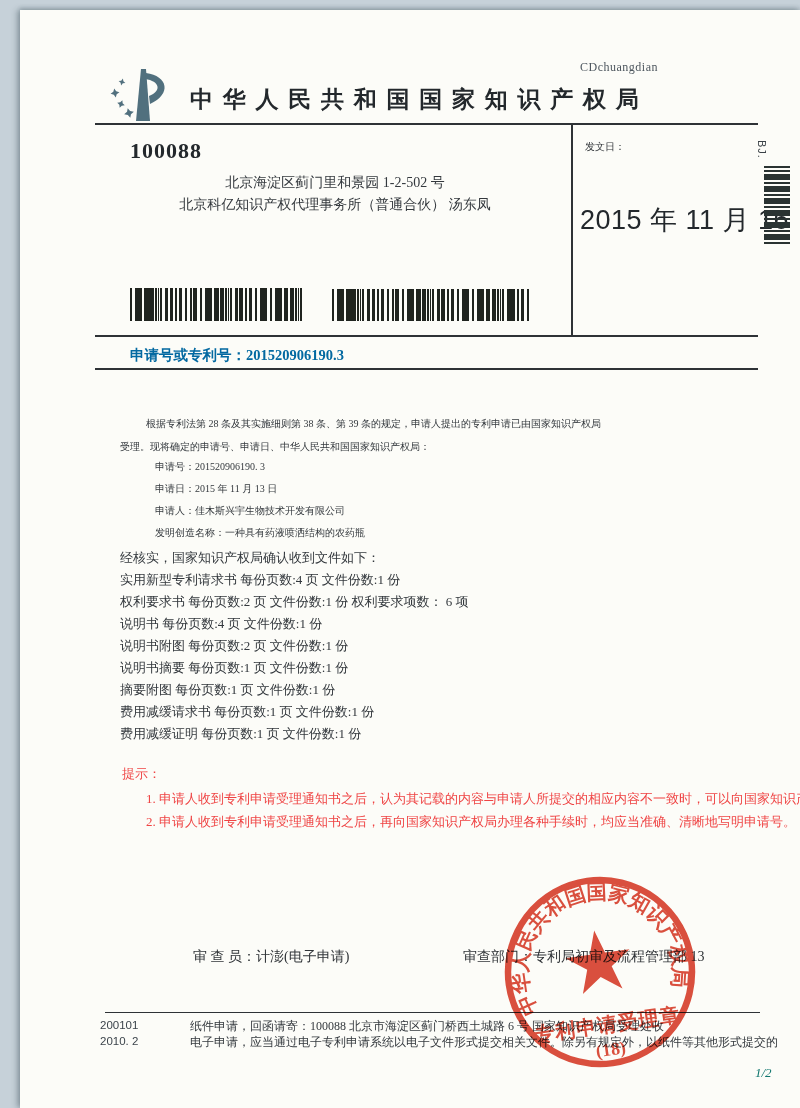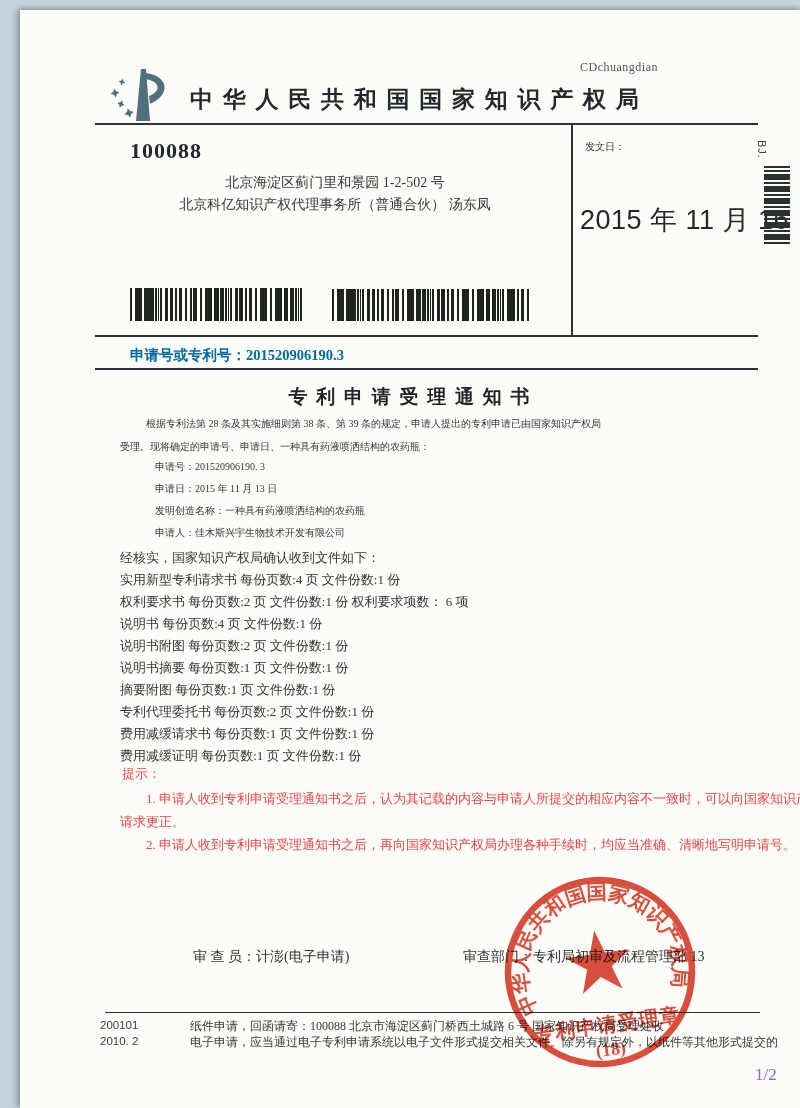--- a/index.html
+++ b/index.html
@@ -38,21 +38,21 @@
   }
   .num-line{font-size:14.5px;font-weight:bold;color:#0369a1;}
   .notice-title{font-size:19px;font-weight:bold;color:#1f2428;text-align:center;letter-spacing:2px;}
   .body-txt{font-size:10px;line-height:22.5px;color:#33383d;}
   .list-txt{font-size:13px;line-height:22px;color:#33383d;}
   .tips-txt{font-size:13px;line-height:23px;color:#ef4444;}
   .indent{padding-left:26px;}
   .signoff{font-size:14px;color:#2f3337;margin-left:8px;}
   .footer-code{font-family:"Liberation Sans",sans-serif;font-size:11.5px;color:#3c444b;}
   .footer-txt{font-size:12px;line-height:16px;color:#33383d;}
-  .page-num{font-size:17px;color:#8b5cf6;}
+  .page-num{font-size:13px;color:#0f766e;font-style:italic;}
   .stamp-wrap{mix-blend-mode:multiply;opacity:.92;transform:rotate(-8deg);}
 </style>
 </head>
 <body>
 
 <div class="paper">
 
   <div class="abs corner-tag" style="left:560px;top:50px;">CDchuangdian</div>
 
   <div class="abs" style="left:88px;top:56px;width:72px;height:58px;">
@@ -92,51 +92,48 @@
   <div class="abs barcode-h" style="left:312px;top:279px;width:200px;height:32px;"></div>
 
   <div class="abs rule" style="left:75px;top:325px;width:663px;height:2px;"></div>
 
   <div class="abs num-line nowrap" style="left:110px;top:336px;">
     <span>申请号或专利号：</span><span>201520906190.3</span>
   </div>
 
   <div class="abs rule" style="left:75px;top:358px;width:663px;height:1.5px;"></div>
 
-  <div class="abs notice-title" style="left:150px;top:374px;width:480px;">专 利 申 请 受 理 通 知 书</div>
 
   <div class="abs body-txt" style="left:100px;top:403px;width:620px;">
     <div class="nowrap indent">根据专利法第 28 条及其实施细则第 38 条、第 39 条的规定，申请人提出的专利申请已由国家知识产权局</div>
-    <div class="nowrap">受理。现将确定的申请号、申请日、一种具有药液喷洒结构的农药瓶：</div>
+    <div class="nowrap">受理。现将确定的申请号、申请日、中华人民共和国国家知识产权局：</div>
   </div>
 
   <div class="abs body-txt" style="left:135px;top:446px;width:560px;line-height:22px;">
     <div class="nowrap">申请号：201520906190. 3</div>
     <div class="nowrap">申请日：2015 年 11 月 13 日</div>
+    <div class="nowrap">申请人：佳木斯兴宇生物技术开发有限公司</div>
     <div class="nowrap">发明创造名称：一种具有药液喷洒结构的农药瓶</div>
-    <div class="nowrap">申请人：佳木斯兴宇生物技术开发有限公司</div>
   </div>
 
   <div class="abs list-txt" style="left:100px;top:537px;width:620px;">
     <div class="nowrap">经核实，国家知识产权局确认收到文件如下：</div>
     <div class="nowrap">实用新型专利请求书 每份页数:4 页 文件份数:1 份</div>
     <div class="nowrap">权利要求书 每份页数:2 页 文件份数:1 份 权利要求项数： 6 项</div>
     <div class="nowrap">说明书 每份页数:4 页 文件份数:1 份</div>
     <div class="nowrap">说明书附图 每份页数:2 页 文件份数:1 份</div>
     <div class="nowrap">说明书摘要 每份页数:1 页 文件份数:1 份</div>
     <div class="nowrap">摘要附图 每份页数:1 页 文件份数:1 份</div>
-    <div class="nowrap">专利代理委托书 每份页数:2 页 文件份数:1 份</div>
     <div class="nowrap">费用减缓请求书 每份页数:1 页 文件份数:1 份</div>
     <div class="nowrap">费用减缓证明 每份页数:1 页 文件份数:1 份</div>
   </div>
 
   <div class="abs tips-txt" style="left:102px;top:752px;">提示：</div>
   <div class="abs tips-txt" style="left:100px;top:777px;width:640px;">
     <div class="nowrap indent">1. 申请人收到专利申请受理通知书之后，认为其记载的内容与申请人所提交的相应内容不一致时，可以向国家知识产权局</div>
-    <div class="nowrap">请求更正。</div>
     <div class="nowrap indent">2. 申请人收到专利申请受理通知书之后，再向国家知识产权局办理各种手续时，均应当准确、清晰地写明申请号。</div>
   </div>
 
   <div class="abs signoff nowrap" style="left:165px;top:938px;">
     <span>审 查 员：</span><span>计澎(电子申请)</span>
   </div>
   <div class="abs signoff nowrap" style="left:435px;top:938px;">
     <span>审查部门：</span><span>专利局初审及流程管理部 13</span>
   </div>
 

